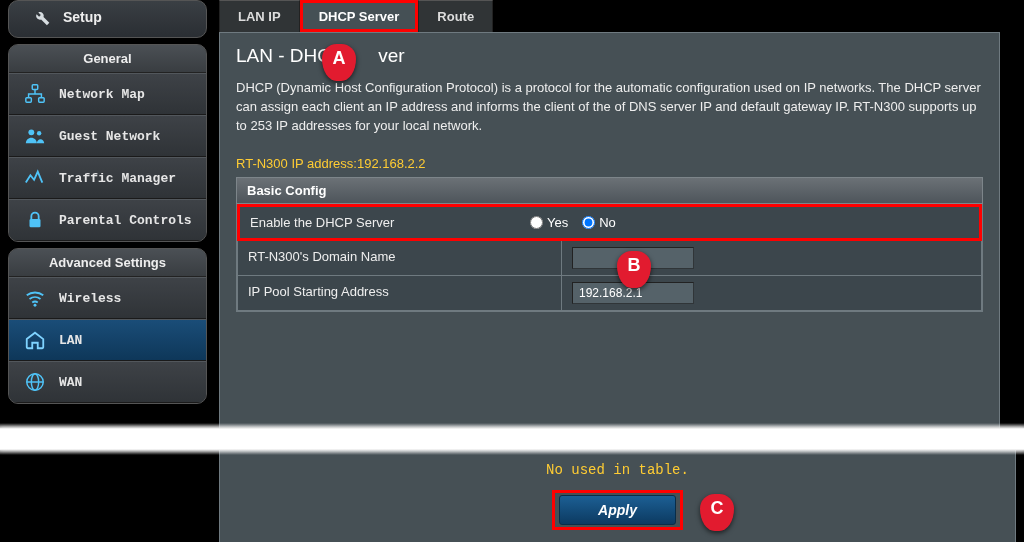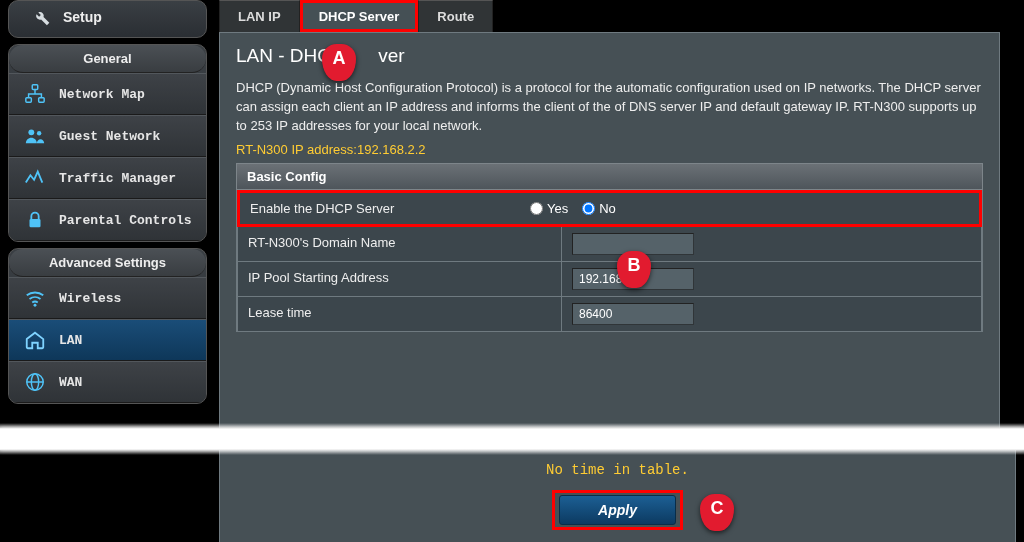--- a/index.html
+++ b/index.html
@@ -29,21 +29,20 @@
     border: 1px solid #555;
   }
   .nav-header {
     text-align: center;
     padding: 6px 0;
     background: linear-gradient(#4b5055, #393d41);
     font-size: 13px;
     font-weight: bold;
     color: #eee;
     border-bottom: 1px solid #222;
-    border-radius: 14px;
   }
   .nav-item {
     display: flex;
     align-items: center;
     gap: 10px;
     padding: 8px 12px;
     border-top: 1px solid #52575c;
     border-bottom: 1px solid #1a1a1a;
     color: #e6e6e6;
     font-weight: bold;
@@ -97,21 +96,21 @@
   }
   .hl-red { outline: 3px solid #f00; outline-offset: -3px; }
   .panel {
     border: 1px solid #6f7a80;
     background: #465055;
     padding: 12px 16px 18px;
     flex: 1;
     position: relative;
   }
   .page-title { font-size: 19px; color: #fff; margin-bottom: 12px; }
-  .desc { font-size: 13px; color: #eee; line-height: 1.45; margin-bottom: 6px; }
+  .desc { font-size: 13px; color: #eee; line-height: 1.45; margin-bottom: 20px; }
   .ip-line { color: #ffcc33; font-size: 13px; margin-bottom: 6px; }
   .section-head {
     background: linear-gradient(#6b7176, #4e555b);
     color: #fff;
     font-weight: bold;
     padding: 5px 10px;
     border: 1px solid #7d858a;
     font-size: 13px;
   }
   .field-input {
@@ -343,33 +342,29 @@
         </div>
 
         <div class="plain-row">
           <div class="left-cell">RT-N300's Domain Name</div>
           <div class="right-cell"><input class="field-input" value="" style=""></div>
         </div>
         <div class="plain-row">
           <div class="left-cell">IP Pool Starting Address</div>
           <div class="right-cell"><input class="field-input" value="192.168.2.1" style=""></div>
         </div>
-        <div class="plain-row" style="border-bottom:none">
-          <div class="left-cell">Lease time</div>
-          <div class="right-cell"><input class="field-input" value="86400" style=""></div>
-        </div>
       </div>
     </div>
   </div>
 </div>
 
 <div class="tear"></div>
 
 <div class="lower-block">
-  <div class="no-data">No time in table.</div>
+  <div class="no-data">No used in table.</div>
   <div class="apply-wrap">
     <span class="apply-outline">
       <button class="apply-btn">Apply</button>
     </span>
   </div>
 </div>
 
 <div class="marker" style="left:322px; top:44px;">A</div>
 <div class="marker" style="left:617px; top:251px;">B</div>
 <div class="marker" style="left:700px; top:494px;">C</div>

